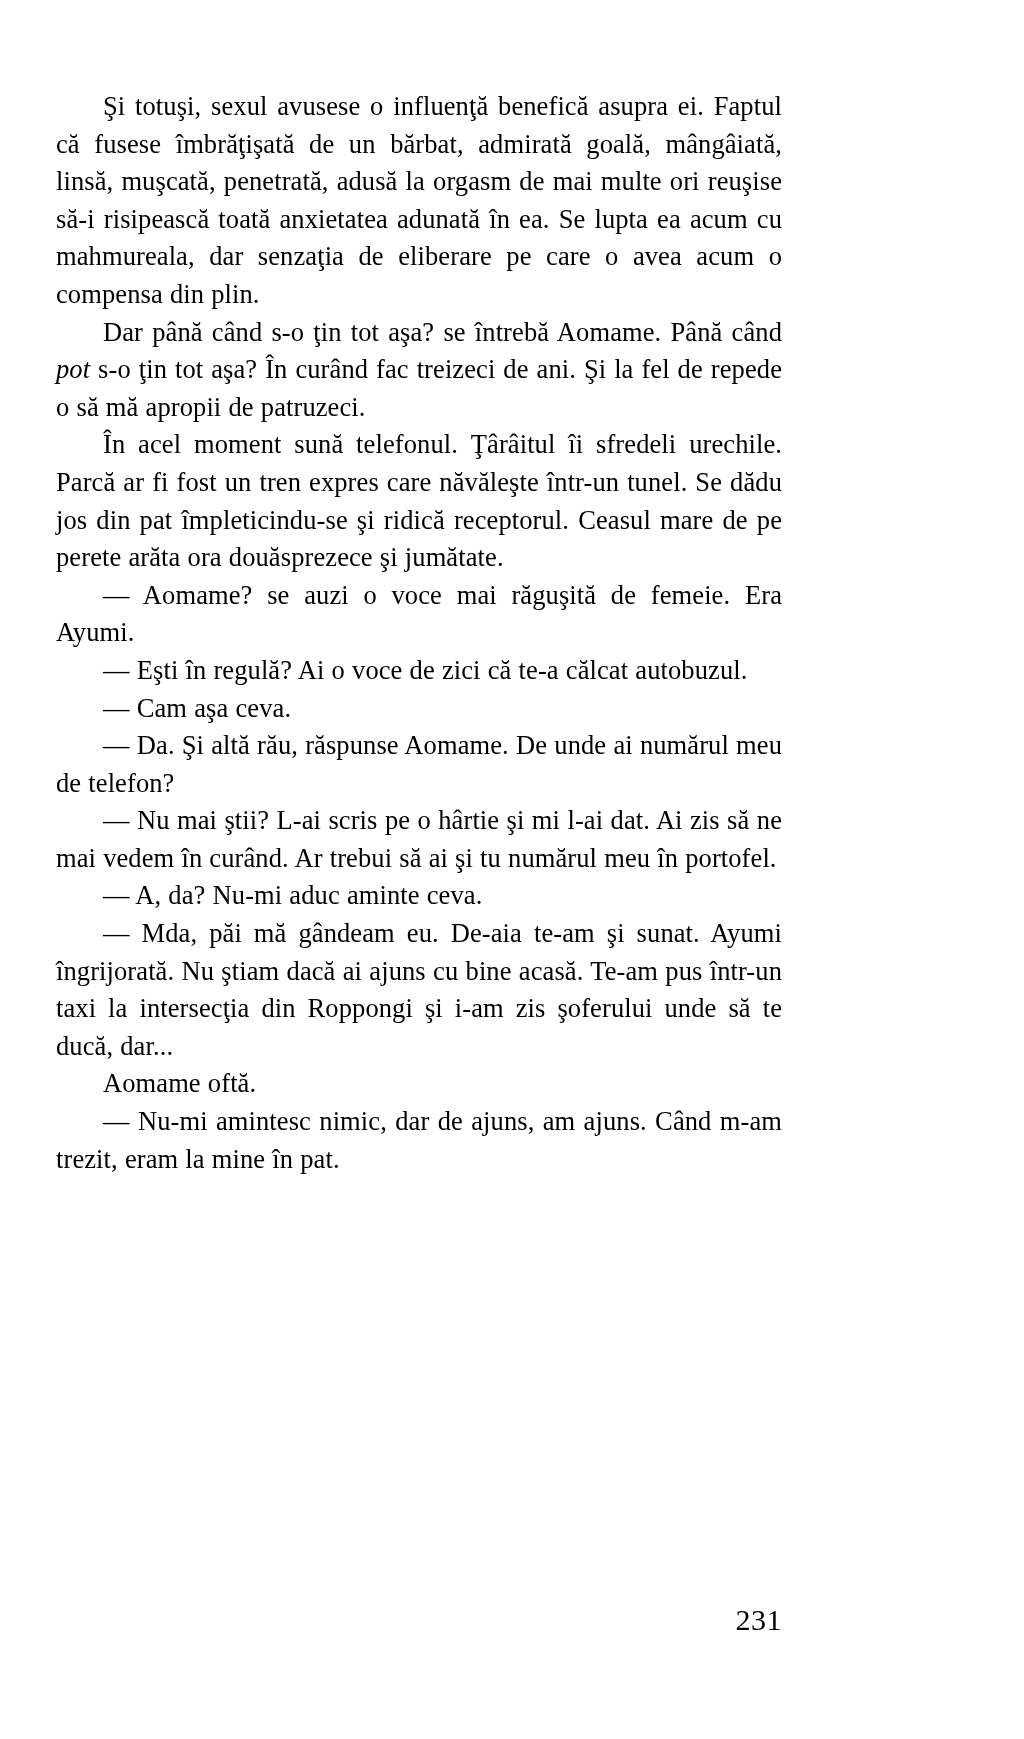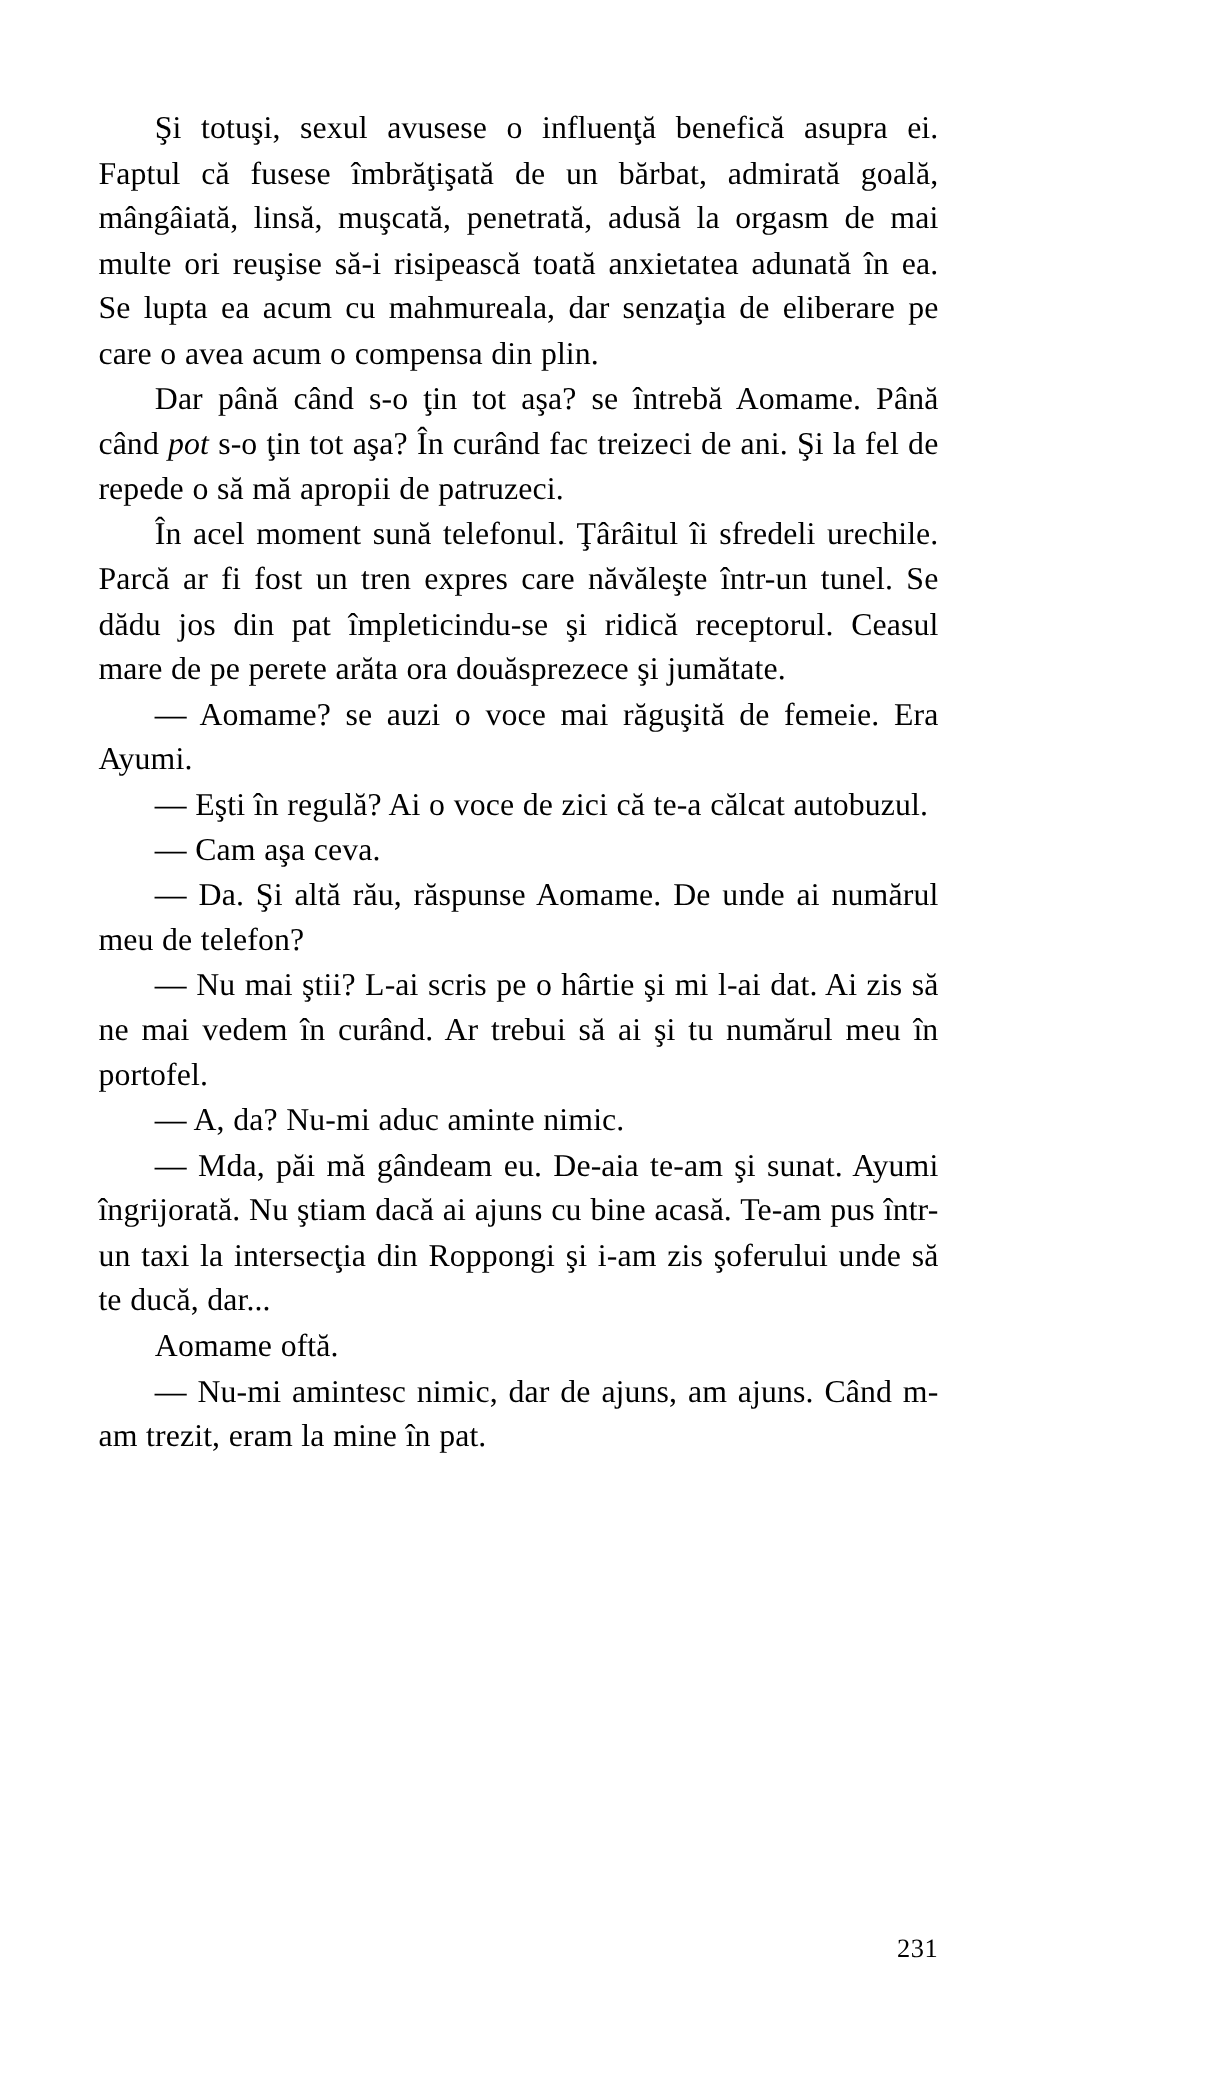--- a/index.html
+++ b/index.html
@@ -15,57 +15,57 @@
     position: relative;
     overflow: hidden;
   }
   .page {
     position: absolute;
     left: 0;
     top: 0;
     width: 914px;
     height: 1739px;
     box-sizing: border-box;
-    padding: 88px 132px 60px 82px;
+    padding: 88px 132px 60px 56px;
   }
   .body-text {
     font-size: 26.5px;
     line-height: 37.6px;
     text-align: justify;
     text-justify: inter-word;
     letter-spacing: 0.1px;
     word-spacing: 0.4px;
   }
   .body-text p {
     margin: 0;
     text-indent: 47px;
   }
   .body-text p em {
   }
   .folio {
     position: absolute;
     right: 132px;
     bottom: 104px;
-    font-size: 22px;
+    font-size: 30px;
     line-height: 1;
     letter-spacing: 0.5px;
   }
 </style>
 </head>
 <body>
 
 <div class="page">
   <div class="body-text" id="body-text">
       <p>Şi totuşi, sexul avusese o influenţă benefică asupra ei. Faptul că fusese îmbrăţişată de un bărbat, admirată goală, mângâiată, linsă, muşcată, penetrată, adusă la orgasm de mai multe ori reuşise să-i risipească toată anxietatea adunată în ea. Se lupta ea acum cu mahmureala, dar senzaţia de eliberare pe care o avea acum o compensa din plin.</p>
       <p>Dar până când s-o ţin tot aşa? se întrebă Aomame. Până când <em>pot</em> s-o ţin tot aşa? În curând fac treizeci de ani. Şi la fel de repede o să mă apropii de patruzeci.</p>
       <p>În acel moment sună telefonul. Ţârâitul îi sfredeli urechile. Parcă ar fi fost un tren expres care năvăleşte într-un tunel. Se dădu jos din pat împleticindu-se şi ridică receptorul. Ceasul mare de pe perete arăta ora douăsprezece şi jumătate.</p>
       <p>— Aomame? se auzi o voce mai răguşită de femeie. Era Ayumi.</p>
       <p>— Eşti în regulă? Ai o voce de zici că te-a călcat autobuzul.</p>
       <p>— Cam aşa ceva.</p>
       <p>— Da. Şi altă rău, răspunse Aomame. De unde ai numărul meu de telefon?</p>
       <p>— Nu mai ştii? L-ai scris pe o hârtie şi mi l-ai dat. Ai zis să ne mai vedem în curând. Ar trebui să ai şi tu numărul meu în portofel.</p>
-      <p>— A, da? Nu-mi aduc aminte nimic.</p>
+      <p>— A, da? Nu-mi aduc aminte ceva.</p>
       <p>— Mda, păi mă gândeam eu. De-aia te-am şi sunat. Ayumi îngrijorată. Nu ştiam dacă ai ajuns cu bine acasă. Te-am pus într-un taxi la intersecţia din Roppongi şi i-am zis şoferului unde să te ducă, dar...</p>
       <p>Aomame oftă.</p>
       <p>— Nu-mi amintesc nimic, dar de ajuns, am ajuns. Când m-am trezit, eram la mine în pat.</p>
     </div>
   <div class="folio">231</div>
 </div>
 
 </body></html>

